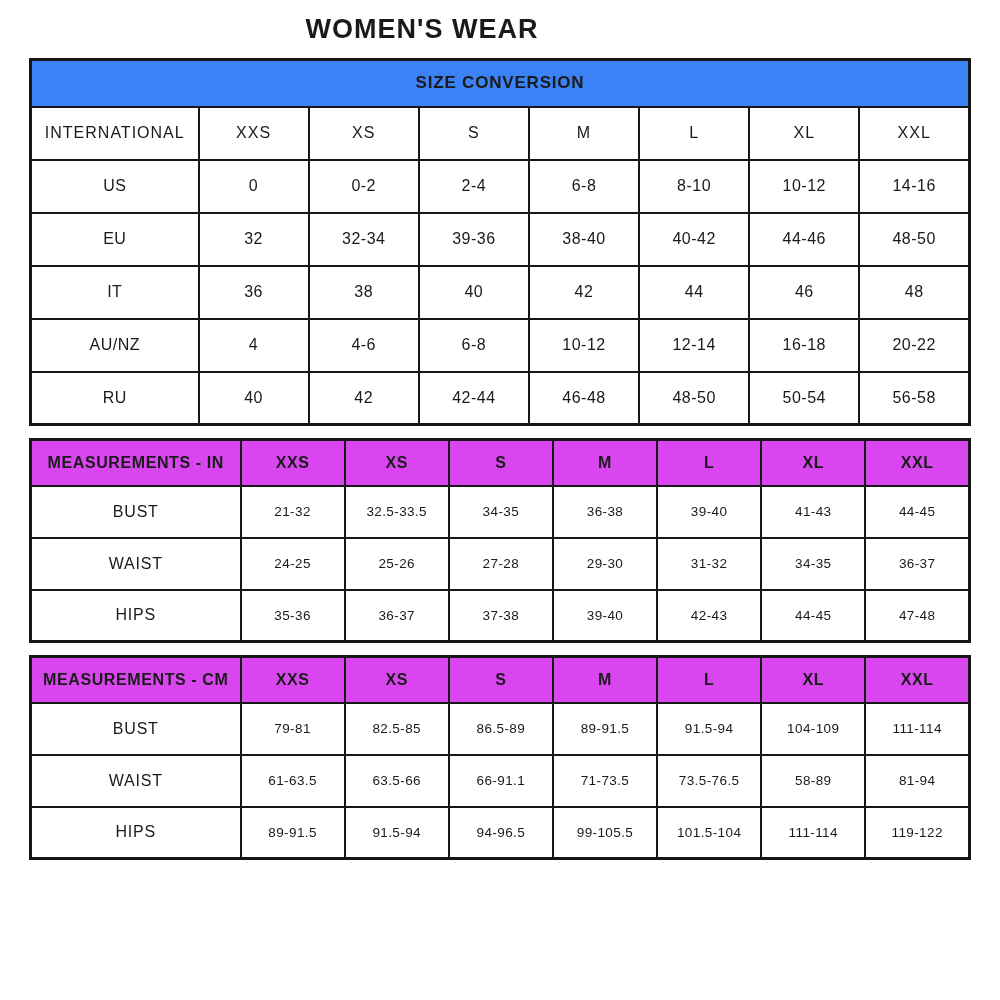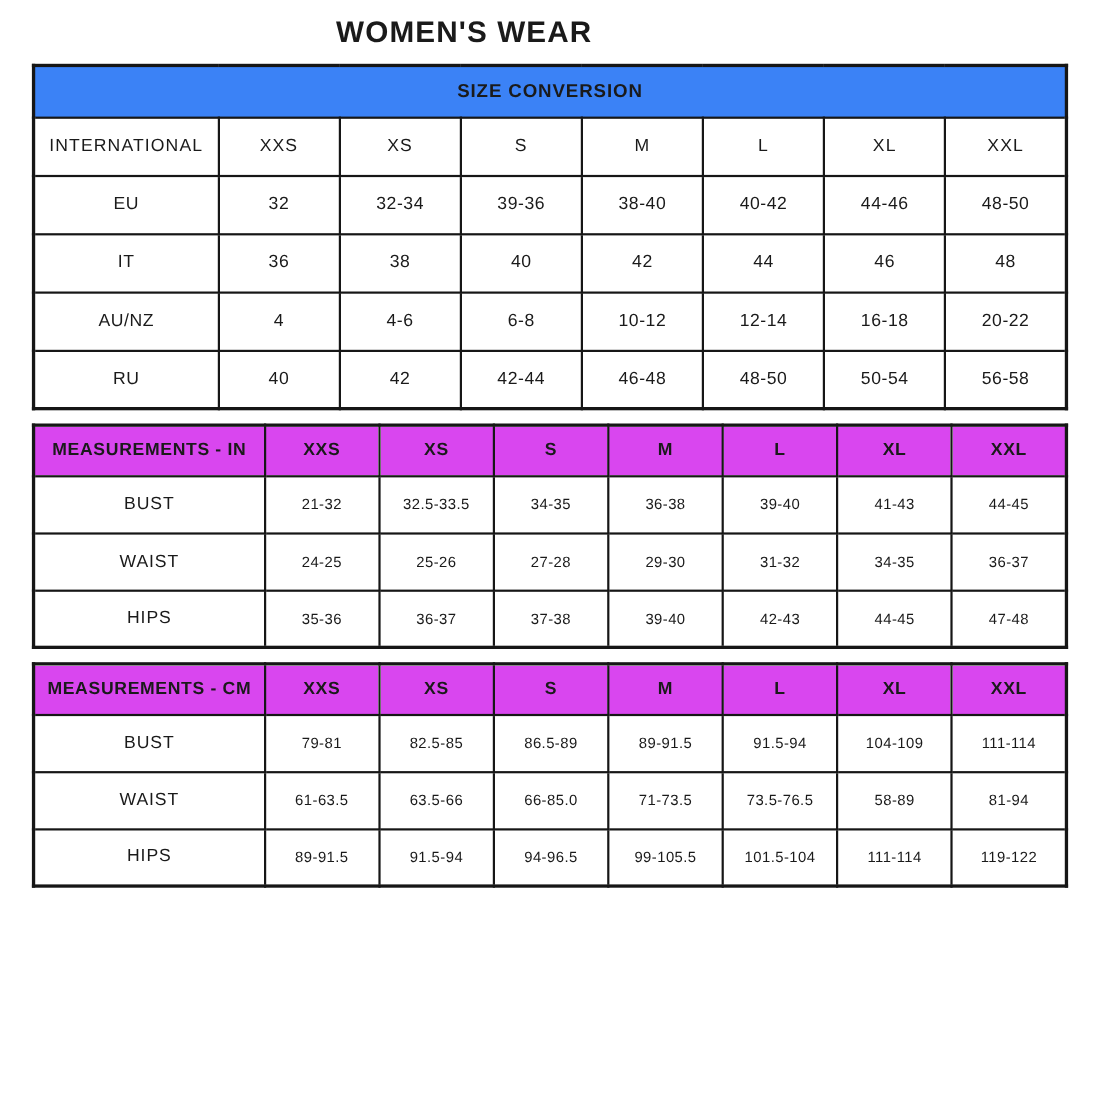--- a/index.html
+++ b/index.html
@@ -103,20 +103,30 @@
           <td>XS</td>
           <td>S</td>
           <td>M</td>
           <td>L</td>
           <td>XL</td>
           <td>XXL</td>
         </tr>
     </tbody>
     <tbody class="sc-body">
         <tr>
+          <td class="row-label">US</td>
+          <td class="value-cell">0</td>
+          <td class="value-cell">0-2</td>
+          <td class="value-cell">2-4</td>
+          <td class="value-cell">6-8</td>
+          <td class="value-cell">8-10</td>
+          <td class="value-cell">10-12</td>
+          <td class="value-cell">14-16</td>
+        </tr>
+        <tr>
           <td class="row-label">EU</td>
           <td class="value-cell">32</td>
           <td class="value-cell">32-34</td>
           <td class="value-cell">39-36</td>
           <td class="value-cell">38-40</td>
           <td class="value-cell">40-42</td>
           <td class="value-cell">44-46</td>
           <td class="value-cell">48-50</td>
         </tr>
         <tr>
@@ -240,21 +250,21 @@
           <td class="value-cell">86.5-89</td>
           <td class="value-cell">89-91.5</td>
           <td class="value-cell">91.5-94</td>
           <td class="value-cell">104-109</td>
           <td class="value-cell">111-114</td>
         </tr>
         <tr>
           <td class="row-label">WAIST</td>
           <td class="value-cell">61-63.5</td>
           <td class="value-cell">63.5-66</td>
-          <td class="value-cell">66-85.0</td>
+          <td class="value-cell">66-91.1</td>
           <td class="value-cell">71-73.5</td>
           <td class="value-cell">73.5-76.5</td>
           <td class="value-cell">58-89</td>
           <td class="value-cell">81-94</td>
         </tr>
         <tr>
           <td class="row-label">HIPS</td>
           <td class="value-cell">89-91.5</td>
           <td class="value-cell">91.5-94</td>
           <td class="value-cell">94-96.5</td>

